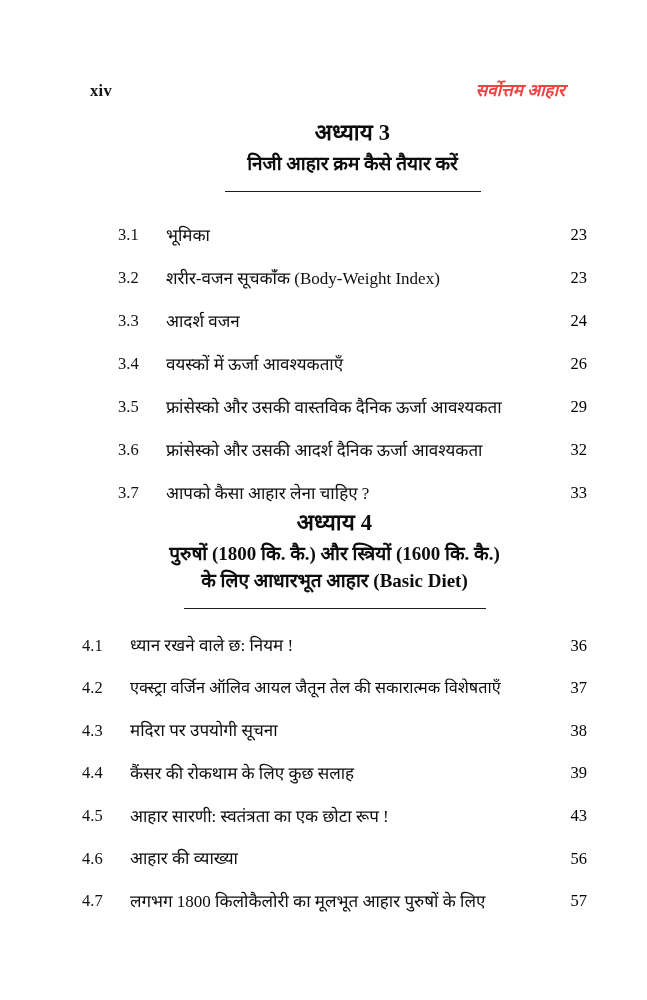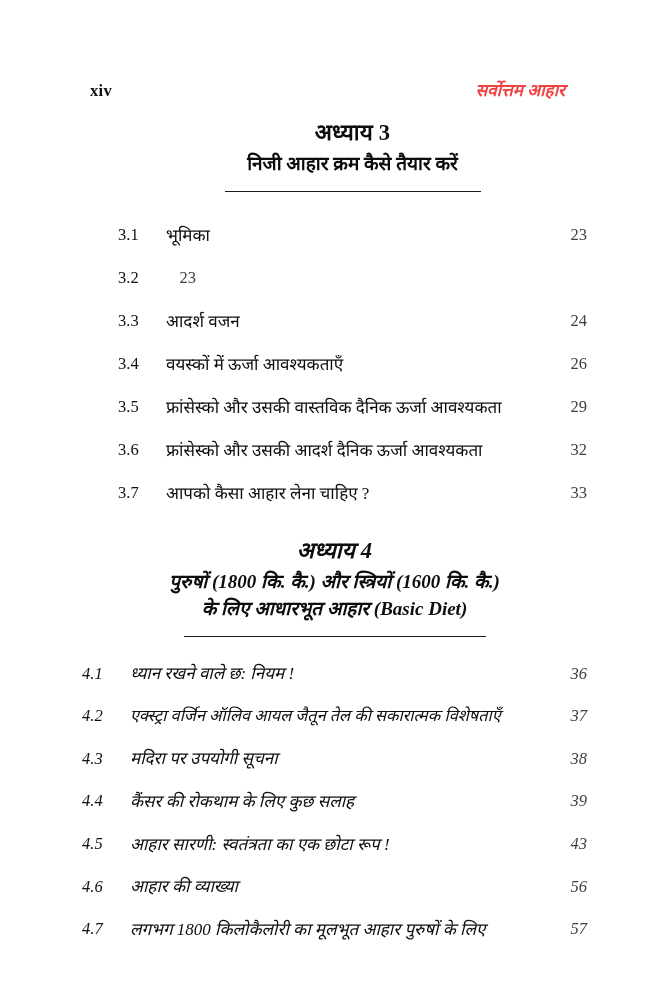--- a/index.html
+++ b/index.html
@@ -46,21 +46,21 @@
     color: #ef4444;
   }
 
   
   .chapter {
     position: absolute;
     left: 82px;
     right: 60px;
   }
   #chapter-3 { top: 118px; margin-left: 36px; }
-  #chapter-4 { top: 536px; font-style: italic; }
+  #chapter-4 { top: 508px; }
 
   .chapter-heading {
     text-align: center;
   }
   .chapter-number {
     font-size: 22.5px;
     font-weight: bold;
     line-height: 1.32;
     letter-spacing: .2px;
     margin: 0 0 3px 0;
@@ -109,21 +109,21 @@
     flex: 1 1 auto;
     padding-right: 10px;
     white-space: nowrap;
     color: #0d0d0d;
   }
   .toc-page {
     flex: 0 0 auto;
     width: 30px;
     text-align: right;
     font-size: 16.5px;
-    color: #404040;
+    color: #000000;
   }
   .toc-entry.tight .toc-label {
     font-size: 16.3px;
     padding-right: 6px;
   }
 </style>
 </head>
 <body>
 
 <div class="page">
@@ -141,20 +141,21 @@
     </div>
 
     <ul class="toc-list">
       <li class="toc-entry">
         <span class="toc-num">3.1</span>
         <span class="toc-label">भूमिका</span>
         <span class="toc-page">23</span>
       </li>
       <li class="toc-entry">
         <span class="toc-num">3.2</span>
+        <span class="toc-label">शरीर-वजन सूचकांँक (Body-Weight Index)</span>
         <span class="toc-page">23</span>
       </li>
       <li class="toc-entry">
         <span class="toc-num">3.3</span>
         <span class="toc-label">आदर्श वजन</span>
         <span class="toc-page">24</span>
       </li>
       <li class="toc-entry">
         <span class="toc-num">3.4</span>
         <span class="toc-label">वयस्कों में ऊर्जा आवश्यकताएँ</span>

